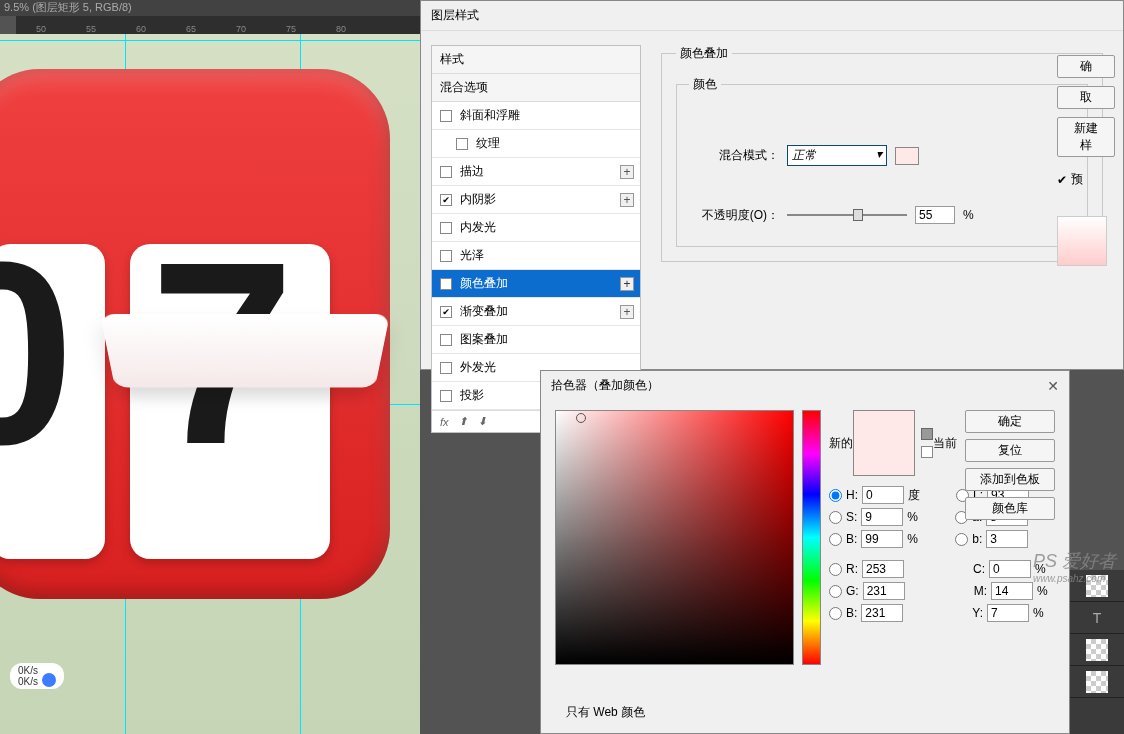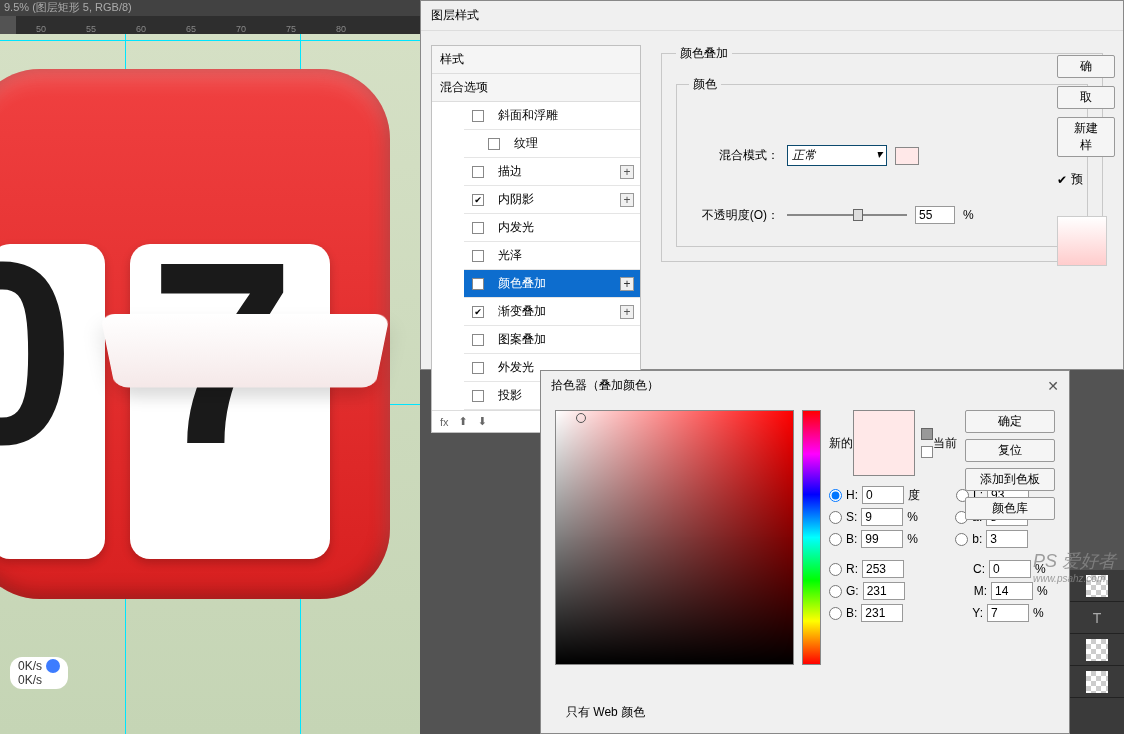--- a/index.html
+++ b/index.html
@@ -12,36 +12,36 @@
 .guide-h { position: absolute; left: 0; right: 0; height: 1px; background: #00e5ff; }
 .guide-v { position: absolute; top: 0; bottom: 0; width: 1px; background: #00e5ff; }
 .icon-red { position: absolute; top: 35px; left: -30px; width: 420px; height: 530px; background: linear-gradient(180deg, #f04040, #d82020); border-radius: 70px; box-shadow: inset 0 -5px 20px rgba(0,0,0,0.3), inset 0 10px 20px rgba(255,255,255,0.2); }
 .card { position: absolute; background: #fff; border-radius: 20px; box-shadow: 0 4px 10px rgba(0,0,0,0.2); }
 .card1 { top: 210px; left: -10px; width: 115px; height: 315px; }
 .card2 { top: 210px; left: 130px; width: 200px; height: 315px; }
 .flip-page { position: absolute; top: 280px; left: 100px; width: 290px; height: 100px; background: linear-gradient(180deg, #fff, #f5e8e8); border-radius: 15px; transform: perspective(500px) rotateX(-35deg); transform-origin: top; box-shadow: 0 15px 25px rgba(0,0,0,0.15); }
 .digit { position: absolute; font-size: 260px; font-weight: 900; color: #1a1a1a; font-family: Arial, sans-serif; }
 .digit0 { top: 170px; left: -70px; }
 .digit7 { top: 170px; left: 150px; }
-.speed-badge { position: absolute; bottom: 45px; left: 10px; background: #fff; border-radius: 12px; padding: 2px 8px; font-size: 12px; color: #333; display: flex; align-items: flex-start; gap: 4px; }
+.speed-badge { position: absolute; bottom: 45px; left: 10px; background: #fff; border-radius: 12px; padding: 2px 8px; font-size: 10px; color: #333; display: flex; align-items: flex-end; gap: 4px; }
 .speed-badge .dot { width: 14px; height: 14px; background: #3d7cff; border-radius: 50%; position: relative; }
 
 
 .dlg-ls { position: absolute; top: 0; left: 420px; width: 704px; height: 370px; background: #f0f0f0; border: 1px solid #888; }
 .dlg-title { background: #f0f0f0; padding: 6px 10px; font-size: 12px; border-bottom: 1px solid #ddd; }
 .dlg-body { display: flex; }
 .styles-list { width: 210px; margin: 14px 0 0 10px; border: 1px solid #c0c0c0; background: #fff; }
 .styles-list .hdr { padding: 5px 8px; font-size: 12px; border-bottom: 1px solid #ddd; background: #f5f5f5; }
-.styles-list .item { padding: 5px 8px; font-size: 12px; border-bottom: 1px solid #e5e5e5; display: flex; align-items: center; gap: 14px; position: relative; margin-left: 32px; }
+.styles-list .item { padding: 5px 8px; font-size: 12px; border-bottom: 1px solid #e5e5e5; display: flex; align-items: center; gap: 8px; position: relative; }
 .styles-list .item.indent { padding-left: 24px; }
 .styles-list .item.selected { background: #0d6dce; color: #fff; }
 .styles-list .item .badge { position: absolute; right: 6px; font-size: 12px; color: #555; border: 1px solid #999; width: 14px; height: 14px; text-align: center; line-height: 12px; background: #f0f0f0; }
 .styles-list .item.selected .badge { color: #333; }
 .styles-list .check { width: 12px; height: 12px; border: 1px solid #888; background: #fff; display: inline-flex; align-items: center; justify-content: center; font-size: 9px; }
-.styles-footer { padding: 4px 8px; font-size: 11px; color: #666; border-top: 1px solid #ddd; display: flex; gap: 10px; align-items: center; }
+.styles-footer { padding: 4px 8px; font-size: 11px; color: #666; border-top: 1px solid #ddd; display: flex; gap: 10px; align-items: center; font-style: italic; }
 
 .settings-pane { flex: 1; padding: 14px 10px; }
 .fieldset { border: 1px solid #c8c8c8; padding: 14px; margin: 0 10px 0 10px; font-size: 12px; }
 .fieldset legend { padding: 0 4px; }
 .fieldset2 { border: 1px solid #c8c8c8; padding: 12px; font-size: 12px; }
 .fieldset2 legend { padding: 0 4px; }
 .row { display: flex; align-items: center; gap: 8px; margin-bottom: 10px; margin-top: 40px; }
 .row label { width: 90px; text-align: right; }
 .select { border: 1px solid #0c4a6e; background: #fff; padding: 1px 20px 1px 4px; font-size: 12px; position: relative; min-width: 100px; font-style: italic; }
 .select::after { content: '▾'; position: absolute; right: 4px; }

